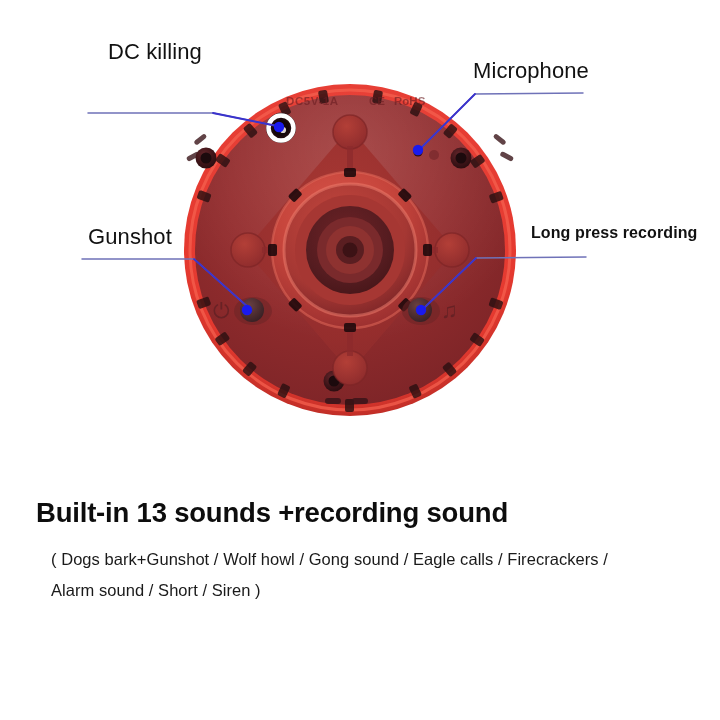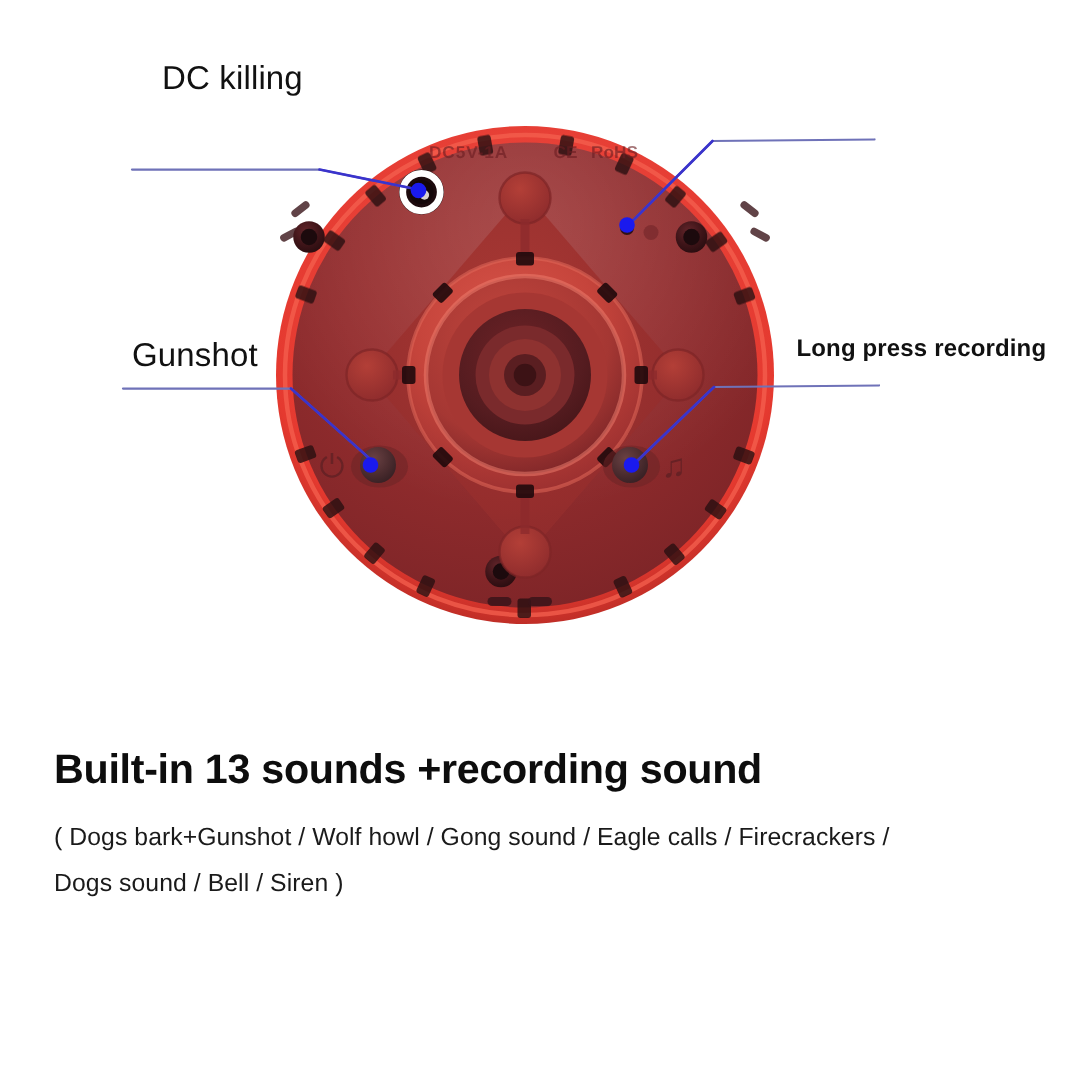--- a/index.html
+++ b/index.html
@@ -76,21 +76,21 @@
     letter-spacing: -0.2px;
     margin: 0 0 14px 0;
     line-height: 1.12;
   }
   #sound-list {
     font-size: 16.5px;
     font-weight: 400;
     color: #1a1a1a;
     line-height: 1.92;
     letter-spacing: 0.05px;
-    margin: 0;
+    margin: 15px;
   }
   .sound-line { display: block; }
 </style>
 </head>
 <body>
 
 <div id="diagram-stage">
 
   <svg id="device-svg" viewBox="0 0 720 470">
     <defs>
@@ -346,26 +346,27 @@
       <circle cx="247" cy="310" r="5.2" fill="#1a1aee"></circle>
 
       <path d="M586 257 L476 258 L424 308" stroke="#6f72b8" stroke-width="1.5"></path>
       <path d="M476 258 L424 308" stroke="#3a33cc" stroke-width="1.8"></path>
       <circle cx="421" cy="310" r="5.2" fill="#1a1aee"></circle>
     </g>
   </svg>
 
   <div class="callout regular" id="callout-dc-charge">DC killing</div>
 
+  <div class="callout regular" id="callout-microphone">Microphone</div>
 
   <div class="callout regular" id="callout-switch">Gunshot</div>
 
   <div class="callout bold" id="callout-long-press">Long press recording</div>
 
 </div>
 
 <div id="sound-info">
   <div id="sound-title">Built-in 13 sounds +recording sound</div>
   <div id="sound-list">
     <span class="sound-line">( Dogs bark+Gunshot / Wolf howl / Gong sound / Eagle calls / Firecrackers /</span>
-    <span class="sound-line">Dogs sound / Bell / Siren )</span>
+    <span class="sound-line">Alarm sound / Short / Siren )</span>
   </div>
 </div>
 
 </body></html>

